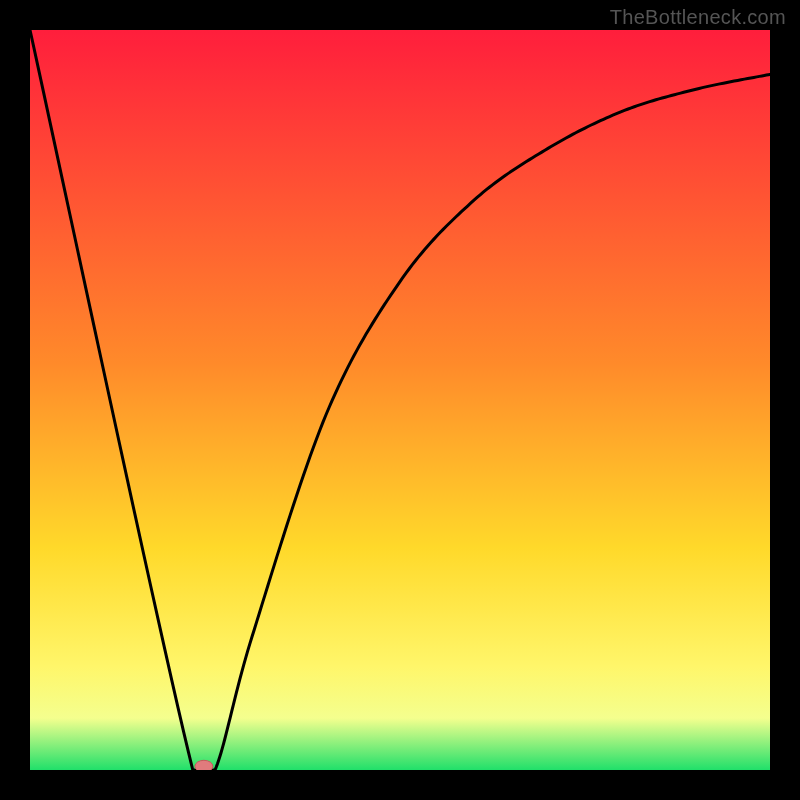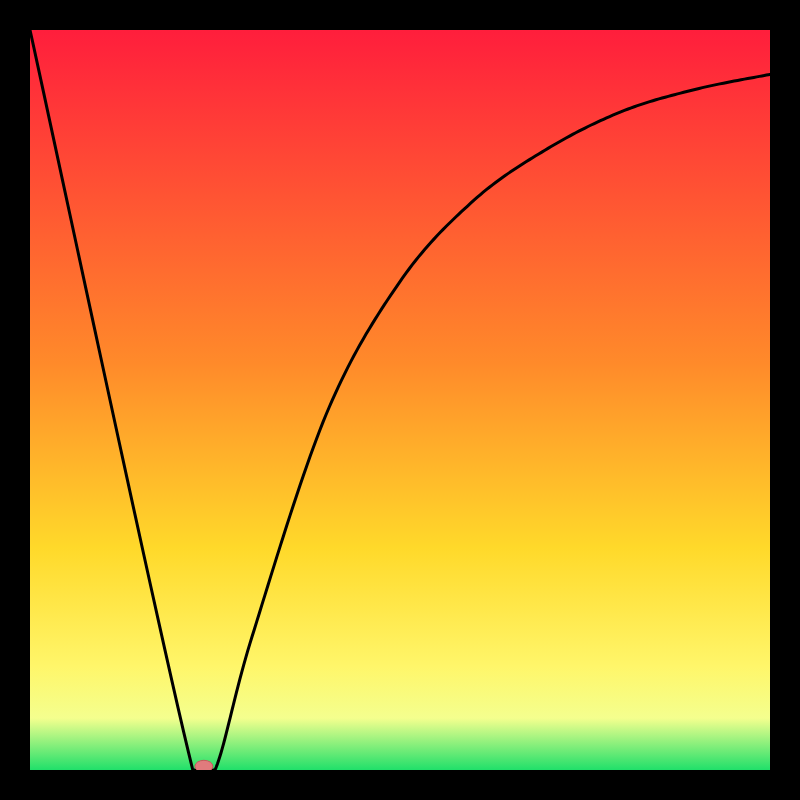--- a/index.html
+++ b/index.html
@@ -31,20 +31,21 @@
     color: #555;
     font-size: 20px;
     font-weight: 500;
     letter-spacing: 0.3px;
   }
 </style>
 </head>
 <body>
 
 <div class="frame">
+  <div class="attribution">TheBottleneck.com</div>
 
   <svg class="plot" viewBox="0 0 740 740" preserveAspectRatio="none">
     <defs>
       <linearGradient id="bg-grad" x1="0" y1="0" x2="0" y2="1">
           <stop offset="0.0%" stop-color="#ff1e3c"></stop>
           <stop offset="45.0%" stop-color="#ff8a2a"></stop>
           <stop offset="70.0%" stop-color="#ffd92a"></stop>
           <stop offset="86.0%" stop-color="#fff66a"></stop>
           <stop offset="93.0%" stop-color="#f4ff8e"></stop>
           <stop offset="100.0%" stop-color="#20e06a"></stop>

